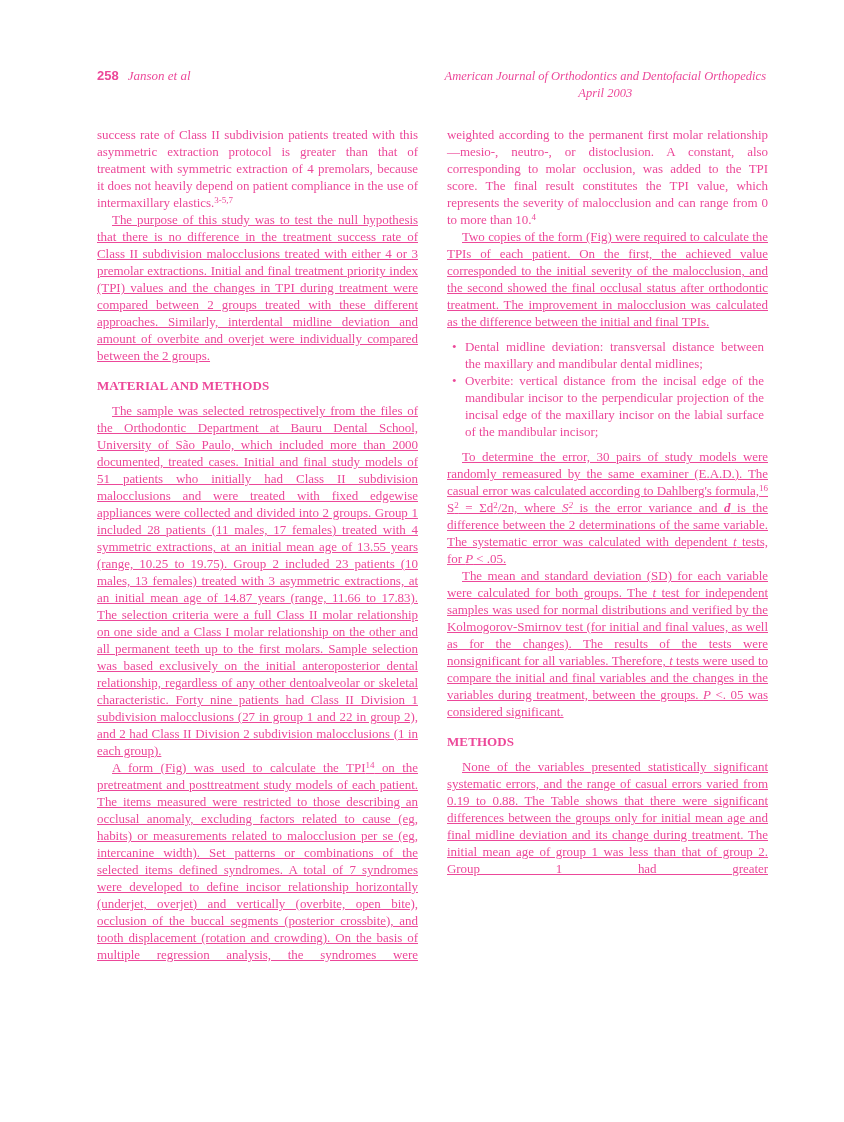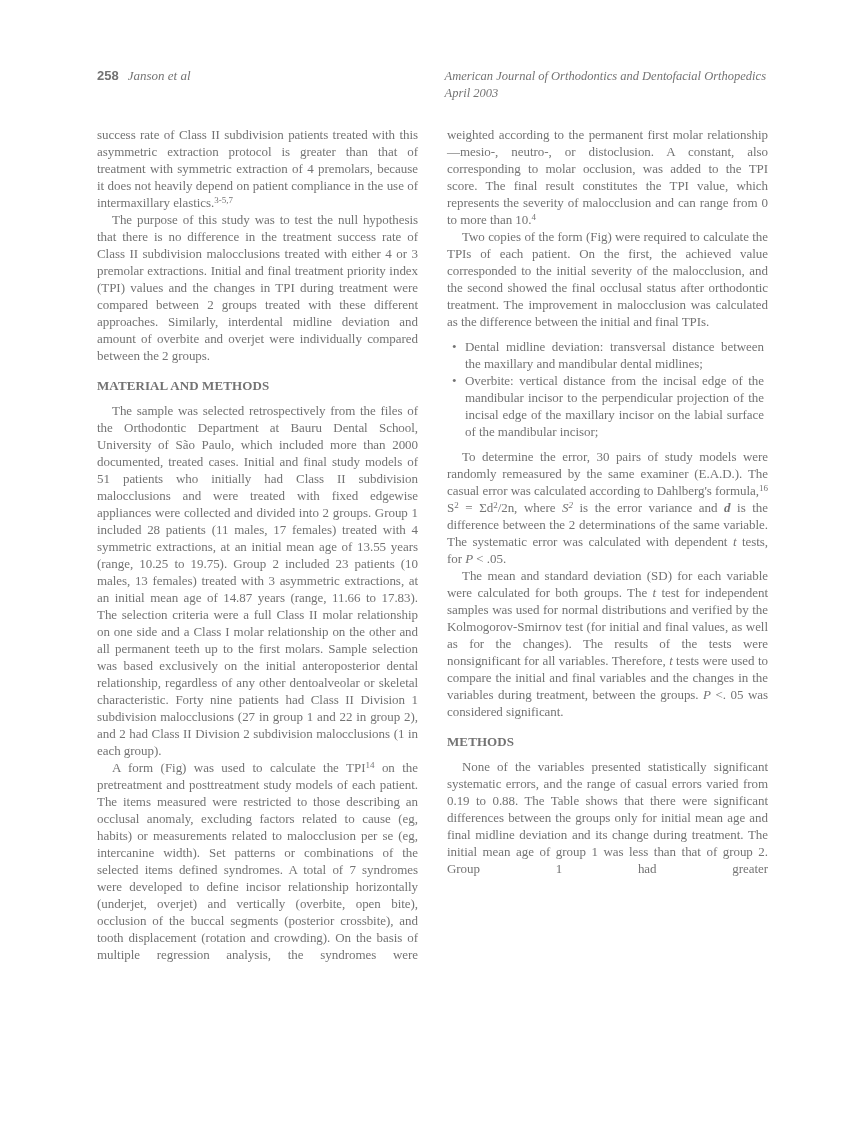--- a/index.html
+++ b/index.html
@@ -1,39 +1,39 @@
 <!DOCTYPE html>
 <html><head>
 <meta charset="utf-8">
 <style>
   html,body { margin:0; padding:0; background:#e8e8e8; }
   .page {
     position:relative; width:844px; height:1122px; margin:0 auto;
     background:#ffffff; overflow:hidden;
-    font-family:"Liberation Serif", serif; color:#737373;
+    font-family:"Liberation Serif", serif; color:#ec4899;
     -webkit-font-smoothing:antialiased;
   }
   .running-header {
     position:absolute; top:68px; left:97px; width:669px;
     display:flex; justify-content:space-between; align-items:flex-start;
   }
   .rh-left { font-size:13px; line-height:16px; white-space:nowrap; }
   .rh-pagenum { font-family:"Liberation Sans", sans-serif; font-weight:bold; font-size:13px; }
   .rh-authors { font-style:italic; margin-left:9px; }
-  .rh-right { text-align:left; font-style:italic; font-size:12.5px; line-height:17px; }
+  .rh-right { text-align:center; font-style:italic; font-size:12.5px; line-height:17px; }
   .columns {
     position:absolute; top:126px; left:97px; width:671px;
     display:flex; gap:29px;justify-content:center;
   }
   .col {
     width:326px; font-size:13px; line-height:17px;
     text-align:justify; letter-spacing:-0.05px;
   }
   .para { margin:0; }
-  .para.indent { text-indent:15px; }
+  .para.indent { text-indent:15px;text-decoration:underline; }
   .para.cont { text-align-last:justify; }
   .section-heading {
     font-family:Liberation Serif, serif; font-weight:bold;
     font-size:13px; line-height:16px; letter-spacing:0.1px;
     margin:14px 0 8px 0; text-align:left;
   }
   .bullet-list { margin:8px 4px; }
   .bullet-item { margin:0; padding-left:14px; position:relative; }
   .bullet-item::before { content:"\2022"; position:absolute; left:1px; }
   .s-sup, .s-isup { font-size:9px; position:relative; top:-4px; line-height:0; letter-spacing:0; }

